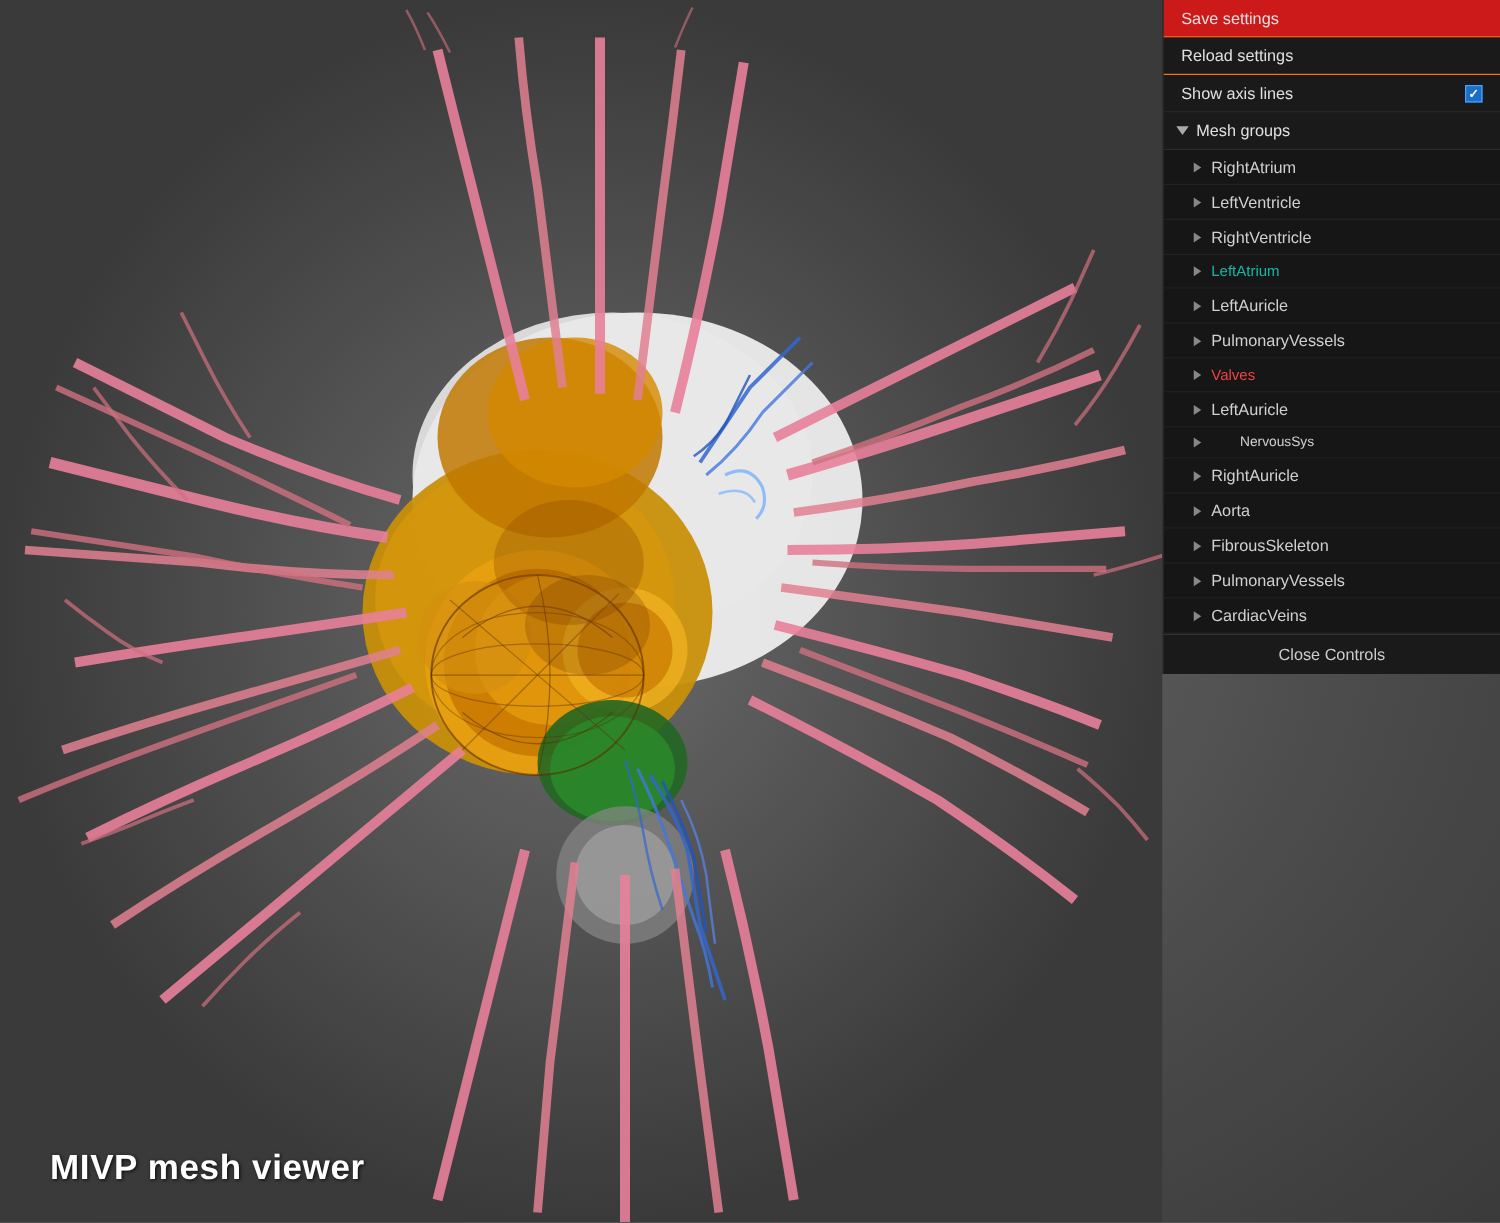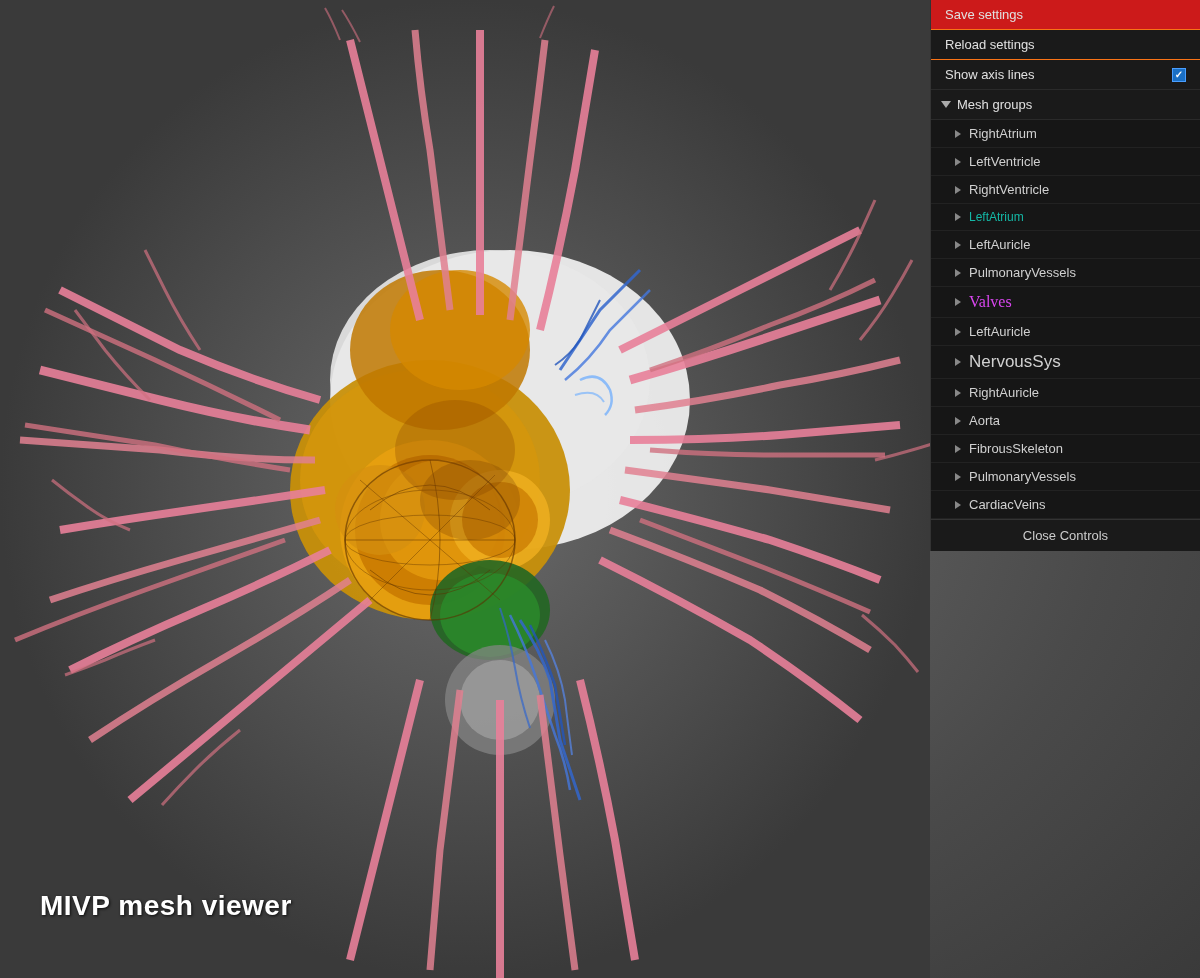--- a/index.html
+++ b/index.html
@@ -18,21 +18,21 @@
       left: 0; top: 0;
       width: 1200px;
       height: 978px;
       background: radial-gradient(ellipse at center, #6b6b6b 0%, #4a4a4a 60%, #3a3a3a 100%);
       overflow: hidden;
     }
 
     
     #app-label {
       position: absolute;
-      bottom: 56px;
+      bottom: 28px;
       left: 40px;
       color: white;
       font-size: 28px;
       font-weight: bold;
       letter-spacing: 0.5px;
       text-shadow: 1px 1px 3px rgba(0,0,0,0.8);
     }
 
     
     #control-panel {
@@ -325,29 +325,29 @@
       <div class="mesh-group-item">
         <span style="display: inline-block; width: 0px; height: 0px; border-top: 4px solid transparent; border-bottom: 4px solid transparent; border-left: 6px solid rgb(136, 136, 136); margin-right: 8px; flex-shrink: 0;"></span>
         <span style="color: rgb(208, 208, 208); font-size: 13px;">LeftAuricle</span>
       </div>
       <div class="mesh-group-item">
         <span style="display: inline-block; width: 0px; height: 0px; border-top: 4px solid transparent; border-bottom: 4px solid transparent; border-left: 6px solid rgb(136, 136, 136); margin-right: 8px; flex-shrink: 0;"></span>
         <span style="color: rgb(208, 208, 208); font-size: 13px;">PulmonaryVessels</span>
       </div>
       <div class="mesh-group-item">
         <span style="display: inline-block; width: 0px; height: 0px; border-top: 4px solid transparent; border-bottom: 4px solid transparent; border-left: 6px solid rgb(136, 136, 136); margin-right: 8px; flex-shrink: 0;"></span>
-        <span style="color: #d946ef; font-size: 16px; font-family: Liberation Serif, serif;">Valves</span>
+        <span style="color: #ef4444; font-size: 12px;">Valves</span>
       </div>
       <div class="mesh-group-item">
         <span style="display: inline-block; width: 0px; height: 0px; border-top: 4px solid transparent; border-bottom: 4px solid transparent; border-left: 6px solid rgb(136, 136, 136); margin-right: 8px; flex-shrink: 0;"></span>
         <span style="color: rgb(208, 208, 208); font-size: 13px;">LeftAuricle</span>
       </div>
       <div class="mesh-group-item">
         <span style="display: inline-block; width: 0px; height: 0px; border-top: 4px solid transparent; border-bottom: 4px solid transparent; border-left: 6px solid rgb(136, 136, 136); margin-right: 8px; flex-shrink: 0;"></span>
-        <span style="color: rgb(208, 208, 208); font-size: 17px;">NervousSys</span>
+        <span style="color: rgb(208, 208, 208); font-size: 11px; margin-left: 23px;">NervousSys</span>
       </div>
       <div class="mesh-group-item">
         <span style="display: inline-block; width: 0px; height: 0px; border-top: 4px solid transparent; border-bottom: 4px solid transparent; border-left: 6px solid rgb(136, 136, 136); margin-right: 8px; flex-shrink: 0;"></span>
         <span style="color: rgb(208, 208, 208); font-size: 13px;">RightAuricle</span>
       </div>
       <div class="mesh-group-item">
         <span style="display: inline-block; width: 0px; height: 0px; border-top: 4px solid transparent; border-bottom: 4px solid transparent; border-left: 6px solid rgb(136, 136, 136); margin-right: 8px; flex-shrink: 0;"></span>
         <span style="color: rgb(208, 208, 208); font-size: 13px;">Aorta</span>
       </div>
       <div class="mesh-group-item">

